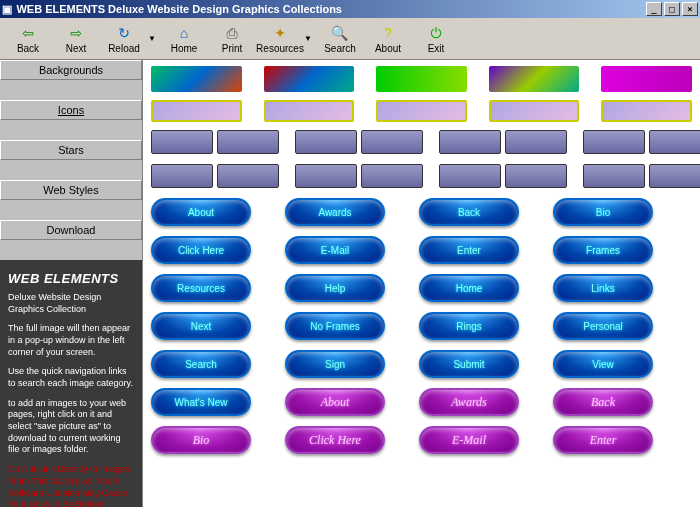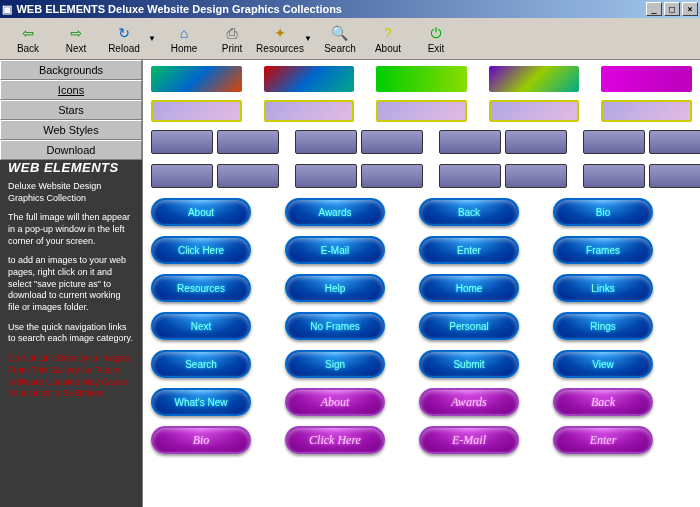--- a/index.html
+++ b/index.html
@@ -5,24 +5,24 @@
 * { margin: 0; padding: 0; box-sizing: border-box; }
 body { font-family: "MS Sans Serif", Arial, sans-serif; font-size: 11px; background: #c0c0c0; width: 700px; height: 507px; overflow: hidden; }
 .titlebar { background: linear-gradient(to right, #0a246a, #a6caf0); color: #fff; height: 18px; display: flex; align-items: center; padding: 0 2px; font-weight: bold; font-size: 11px; }
 .titlebar .spacer { flex: 1; }
 .winbtn { width: 16px; height: 14px; background: #c0c0c0; border: 1px solid #fff; border-right-color: #404040; border-bottom-color: #404040; margin-left: 2px; font-size: 9px; text-align: center; line-height: 12px; color: #000; font-family: monospace; }
 .toolbar { background: #d4d0c8; border-bottom: 1px solid #808080; height: 42px; display: flex; align-items: center; padding: 2px 4px; }
 .tbtn { display: flex; flex-direction: column; align-items: center; justify-content: center; width: 48px; height: 38px; cursor: pointer; font-size: 10px; color: #000; }
 .tbtn .ticon { width: 20px; height: 20px; display: flex; align-items: center; justify-content: center; font-size: 14px; }
 .drop { width: 8px; margin-right: 4px; color: #000; font-size: 8px; align-self: center; }
 .content { display: flex; height: 447px; }
-.sidebar { width: 142px; display: flex; flex-direction: column; }
+.sidebar { width: 142px; display: flex; flex-direction: column; gap: 20px; }
 .navtab { background: #c0c0c0; border: 1px solid #808080; border-top-color: #fff; border-left-color: #fff; height: 20px; display: flex; align-items: center; justify-content: center; font-size: 11px; color: #000; cursor: pointer; }
 .navtab.sel { text-decoration: underline; }
-.infopanel { background: #3a3a3a; color: #fff; flex: 1; padding: 0 8px; font-size: 9px; line-height: 1.3; overflow: hidden; }
+.infopanel { background: #3a3a3a; color: #fff; flex: 1; padding: 11px 8px; font-size: 9px; line-height: 1.3; overflow: hidden; }
 .infopanel h3 { font-size: 13px; font-weight: bold; margin-bottom: 4px; font-style: italic; letter-spacing: 0.5px; }
 .infopanel p { margin-bottom: 8px; }
 .warn { color: #c00; }
 .gallery { flex: 1; background: #fff; padding: 6px 8px; overflow-y: auto; border-left: 1px solid #808080; }
 .bannerrow { display: flex; gap: 22px; margin-bottom: 8px; }
 .banner { width: 96px; height: 26px; border-radius: 2px; }
 .b1a { background: linear-gradient(135deg, #0b6, #06c, #d40); }
 .b1b { background: linear-gradient(135deg, #c00, #06c, #0a8); }
 .b1c { background: linear-gradient(90deg, #0c0, #8d0); }
 .b1d { background: linear-gradient(135deg, #60c, #9c0, #0a8); }
@@ -93,22 +93,22 @@
   <div class="sidebar">
     <div class="navtab">Backgrounds</div>
     <div class="navtab sel">Icons</div>
     <div class="navtab">Stars</div>
     <div class="navtab">Web Styles</div>
     <div class="navtab">Download</div>
     <div class="infopanel">
       <h3>WEB ELEMENTS</h3>
       <p>Deluxe Website Design Graphics Collection</p>
       <p>The full image will then appear in a pop-up window in the left corner of your screen.</p>
+      <p>Use the quick navigation links to search each image category.</p>
       <p>to add an images to your web pages, right click on it and select "save picture as" to download to current working file or images folder.</p>
-      <p>Use the quick navigation links to search each image category.</p>
       <p class="warn">Do Not Link Directly to Images From This Gallery As Future Software Updates May Cause Your Links to Be Broken.</p>
     </div>
   </div>
 
   <div class="gallery">
     <div class="bannerrow">
       <div class="banner b1a"></div>
       <div class="banner b1b"></div>
       <div class="banner b1c"></div>
       <div class="banner b1d"></div>
@@ -173,22 +173,22 @@
         </div>
         <div class="pillrow">
           <div class="pill">Resources</div>
           <div class="pill">Help</div>
           <div class="pill">Home</div>
           <div class="pill">Links</div>
         </div>
         <div class="pillrow">
           <div class="pill">Next</div>
           <div class="pill">No Frames</div>
+          <div class="pill">Rings</div>
           <div class="pill">Personal</div>
-          <div class="pill">Rings</div>
         </div>
         <div class="pillrow">
           <div class="pill">Search</div>
           <div class="pill">Sign</div>
           <div class="pill">Submit</div>
           <div class="pill">View</div>
         </div>
         <div class="pillrow">
           <div class="pill">What's New</div>
           <div class="pill purple">About</div>

